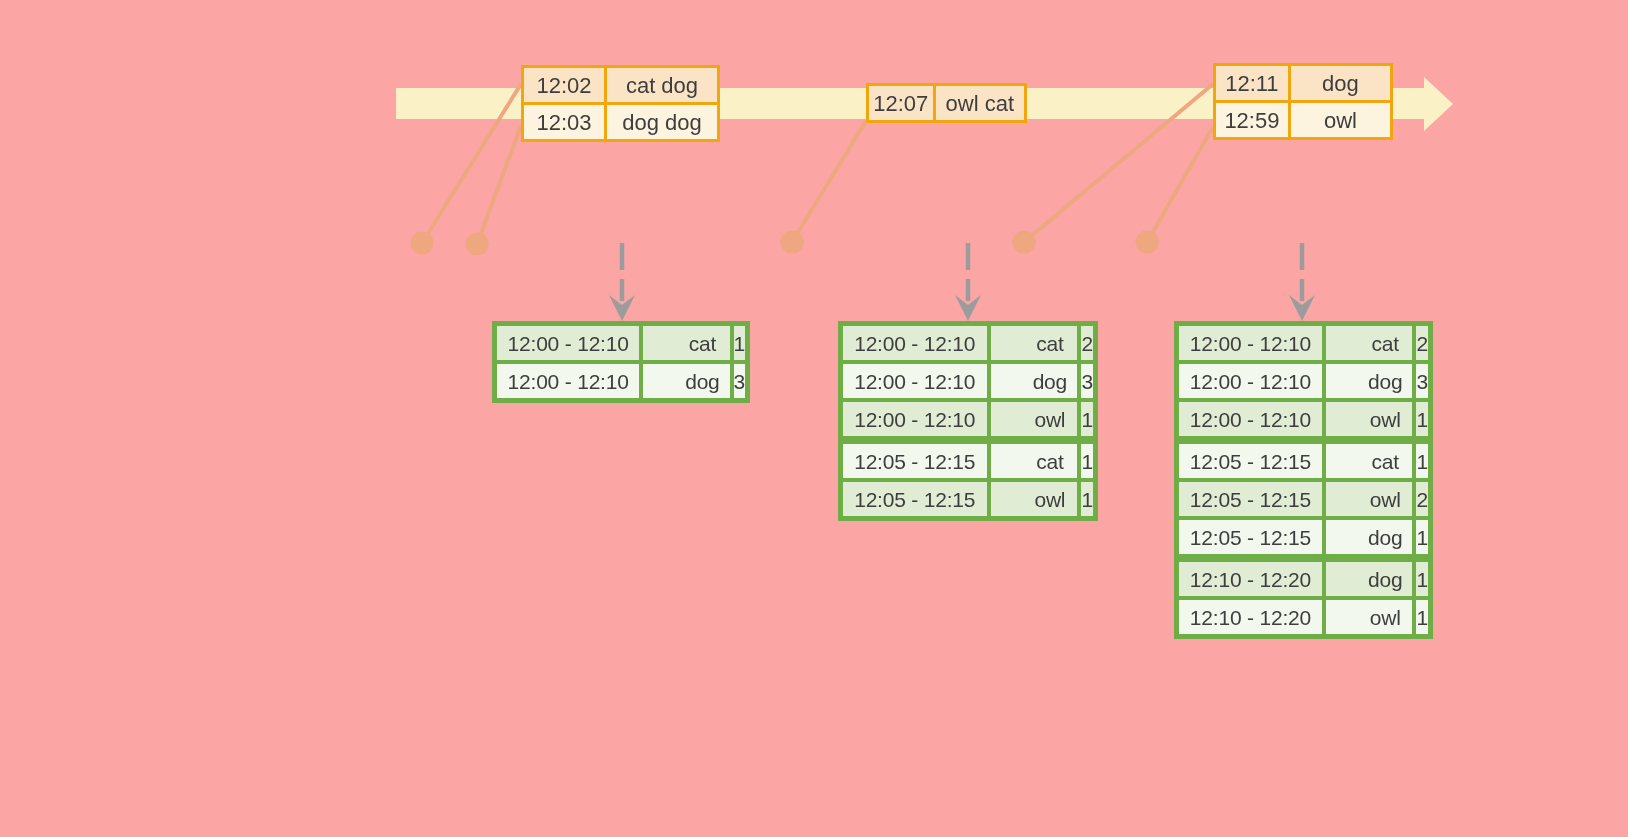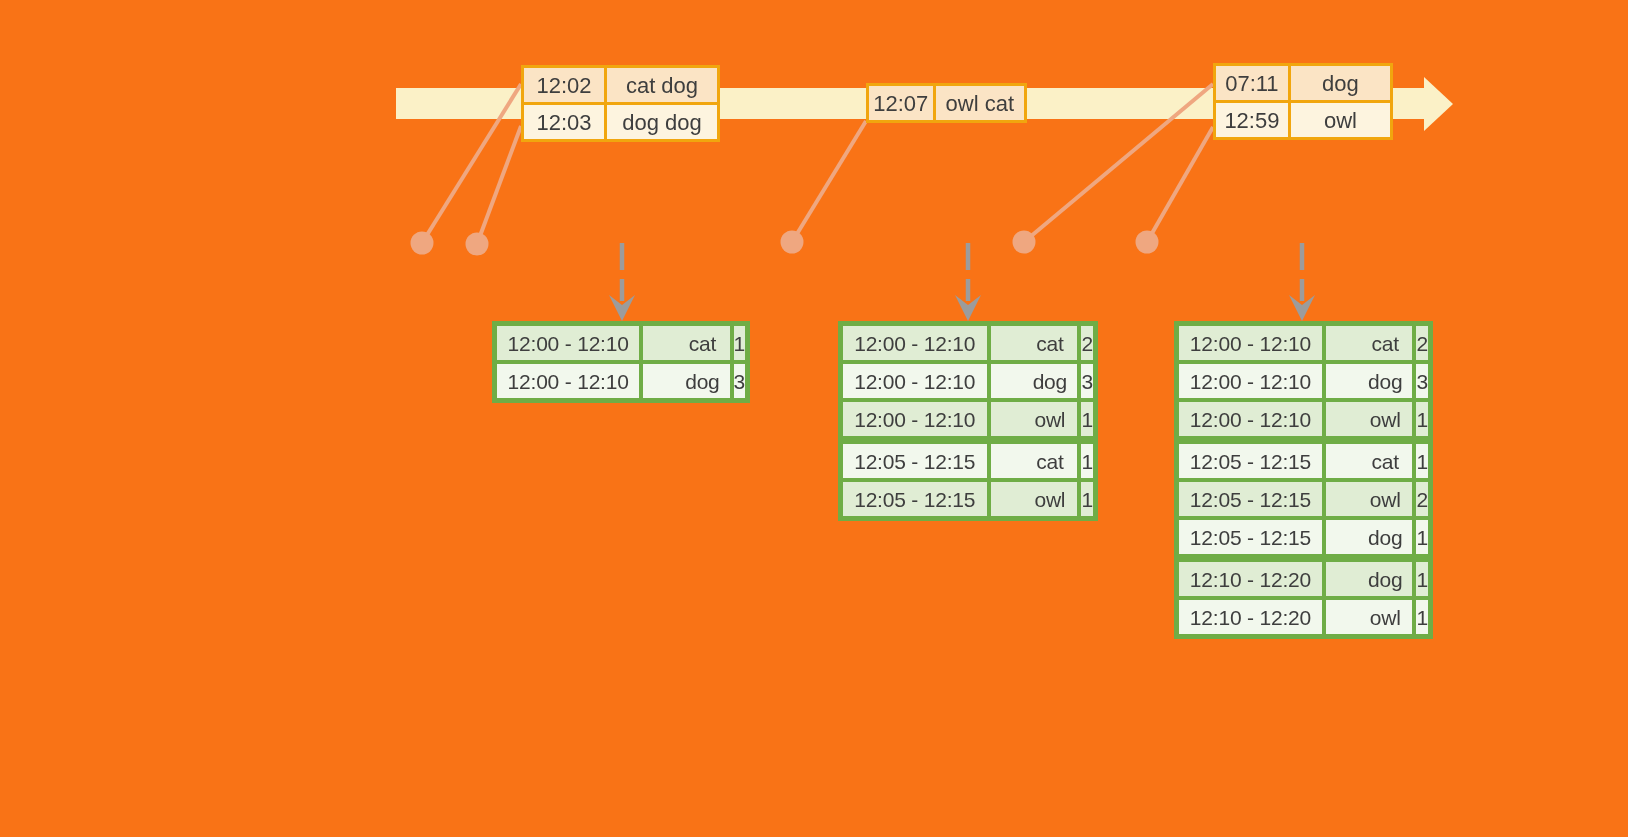--- a/index.html
+++ b/index.html
@@ -1,17 +1,17 @@
 <!DOCTYPE html>
 <html><head>
 <meta charset="utf-8">
 <style>
   html,body{margin:0;padding:0;background:#000;}
   .canvas{
-    position:relative;width:1628px;height:837px;background:#f97316;overflow:hidden;
+    position:relative;width:1628px;height:837px;background:#fca5a5;overflow:hidden;
     font-family:"Liberation Sans","DejaVu Sans",sans-serif;color:#3E3E3E;
   }
   svg.overlay{position:absolute;left:0;top:0;}
 
   
   .event-box{
     position:absolute;border:3px solid #F1A60E;box-sizing:border-box;
     display:flex;flex-direction:column;z-index:3;
   }
   .event-row{display:flex;}
@@ -89,21 +89,21 @@
       </div>
     </div>
   <div class="event-box" id="event-box-1">
       <div class="event-row odd">
         <div class="event-cell time">12:07</div>
         <div class="event-cell words">owl cat</div>
       </div>
     </div>
   <div class="event-box" id="event-box-2">
       <div class="event-row odd">
-        <div class="event-cell time">07:11</div>
+        <div class="event-cell time">12:11</div>
         <div class="event-cell words">dog</div>
       </div>
       <div class="event-row even">
         <div class="event-cell time">12:59</div>
         <div class="event-cell words">owl</div>
       </div>
     </div>
 
   <div class="result-table" id="result-table-0">
       <div class="trow odd">

